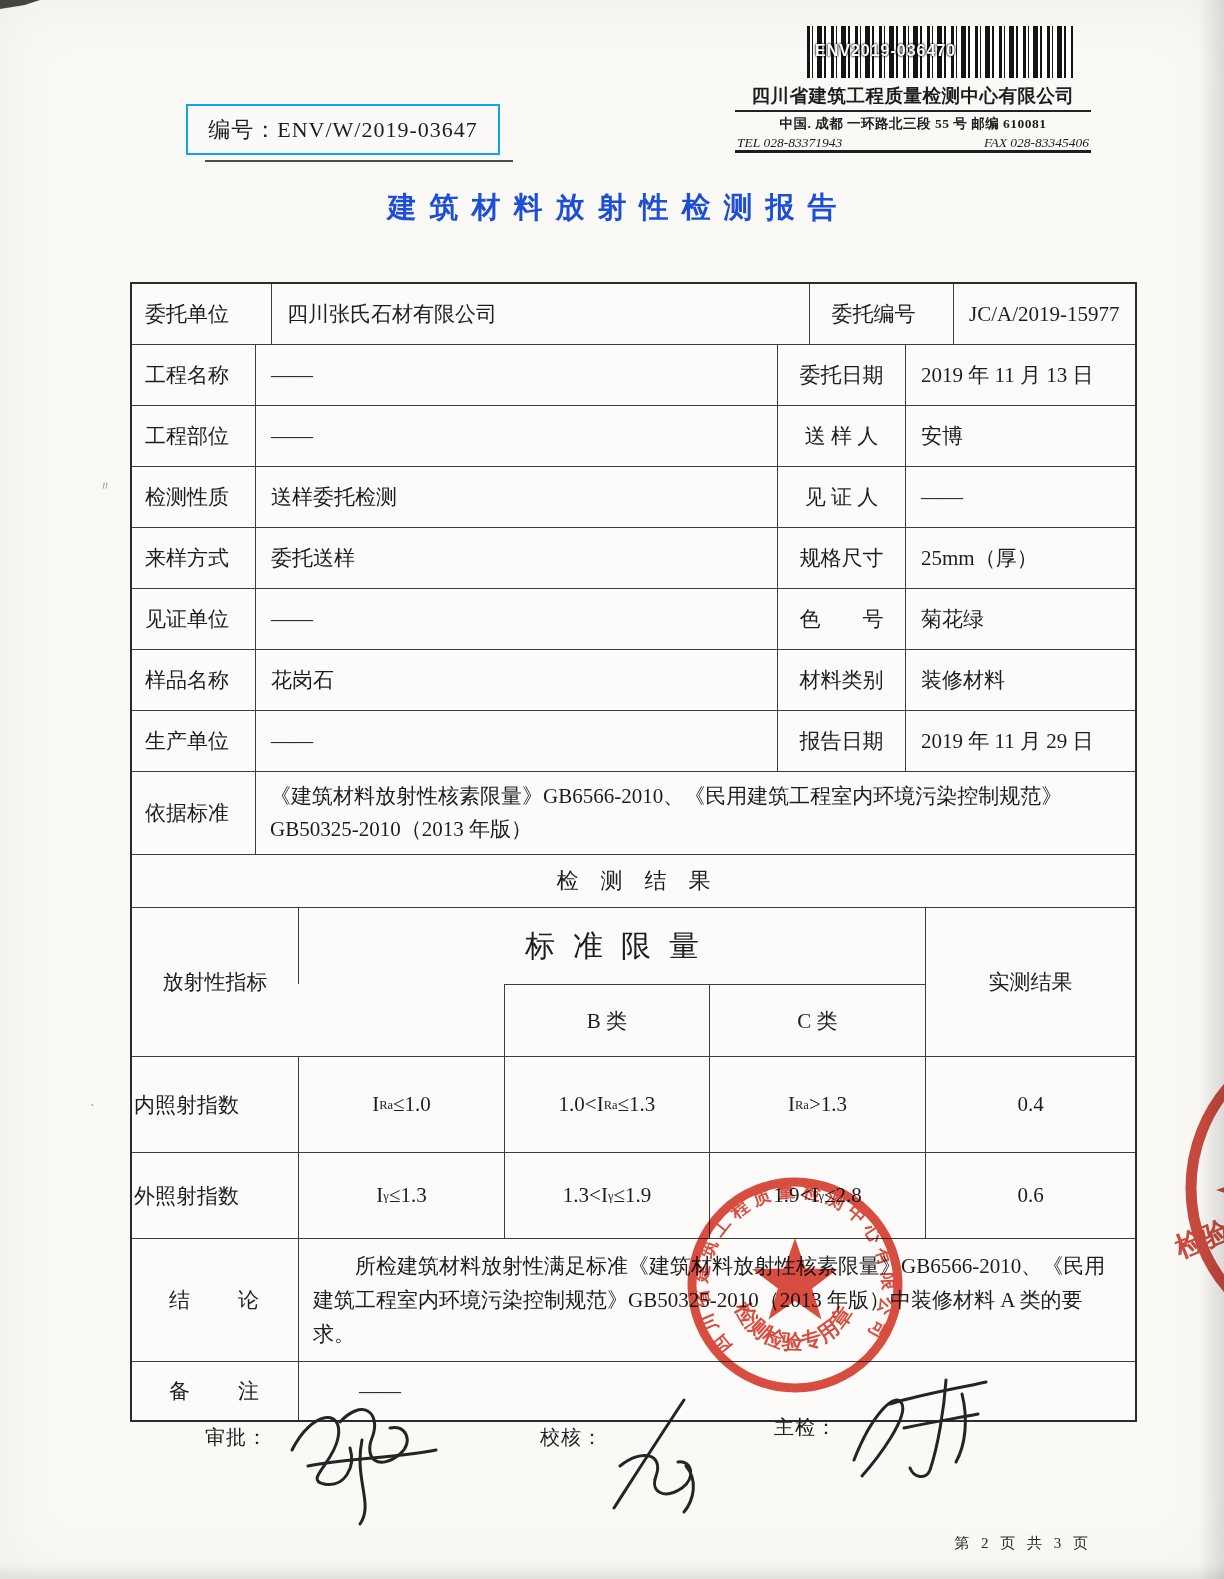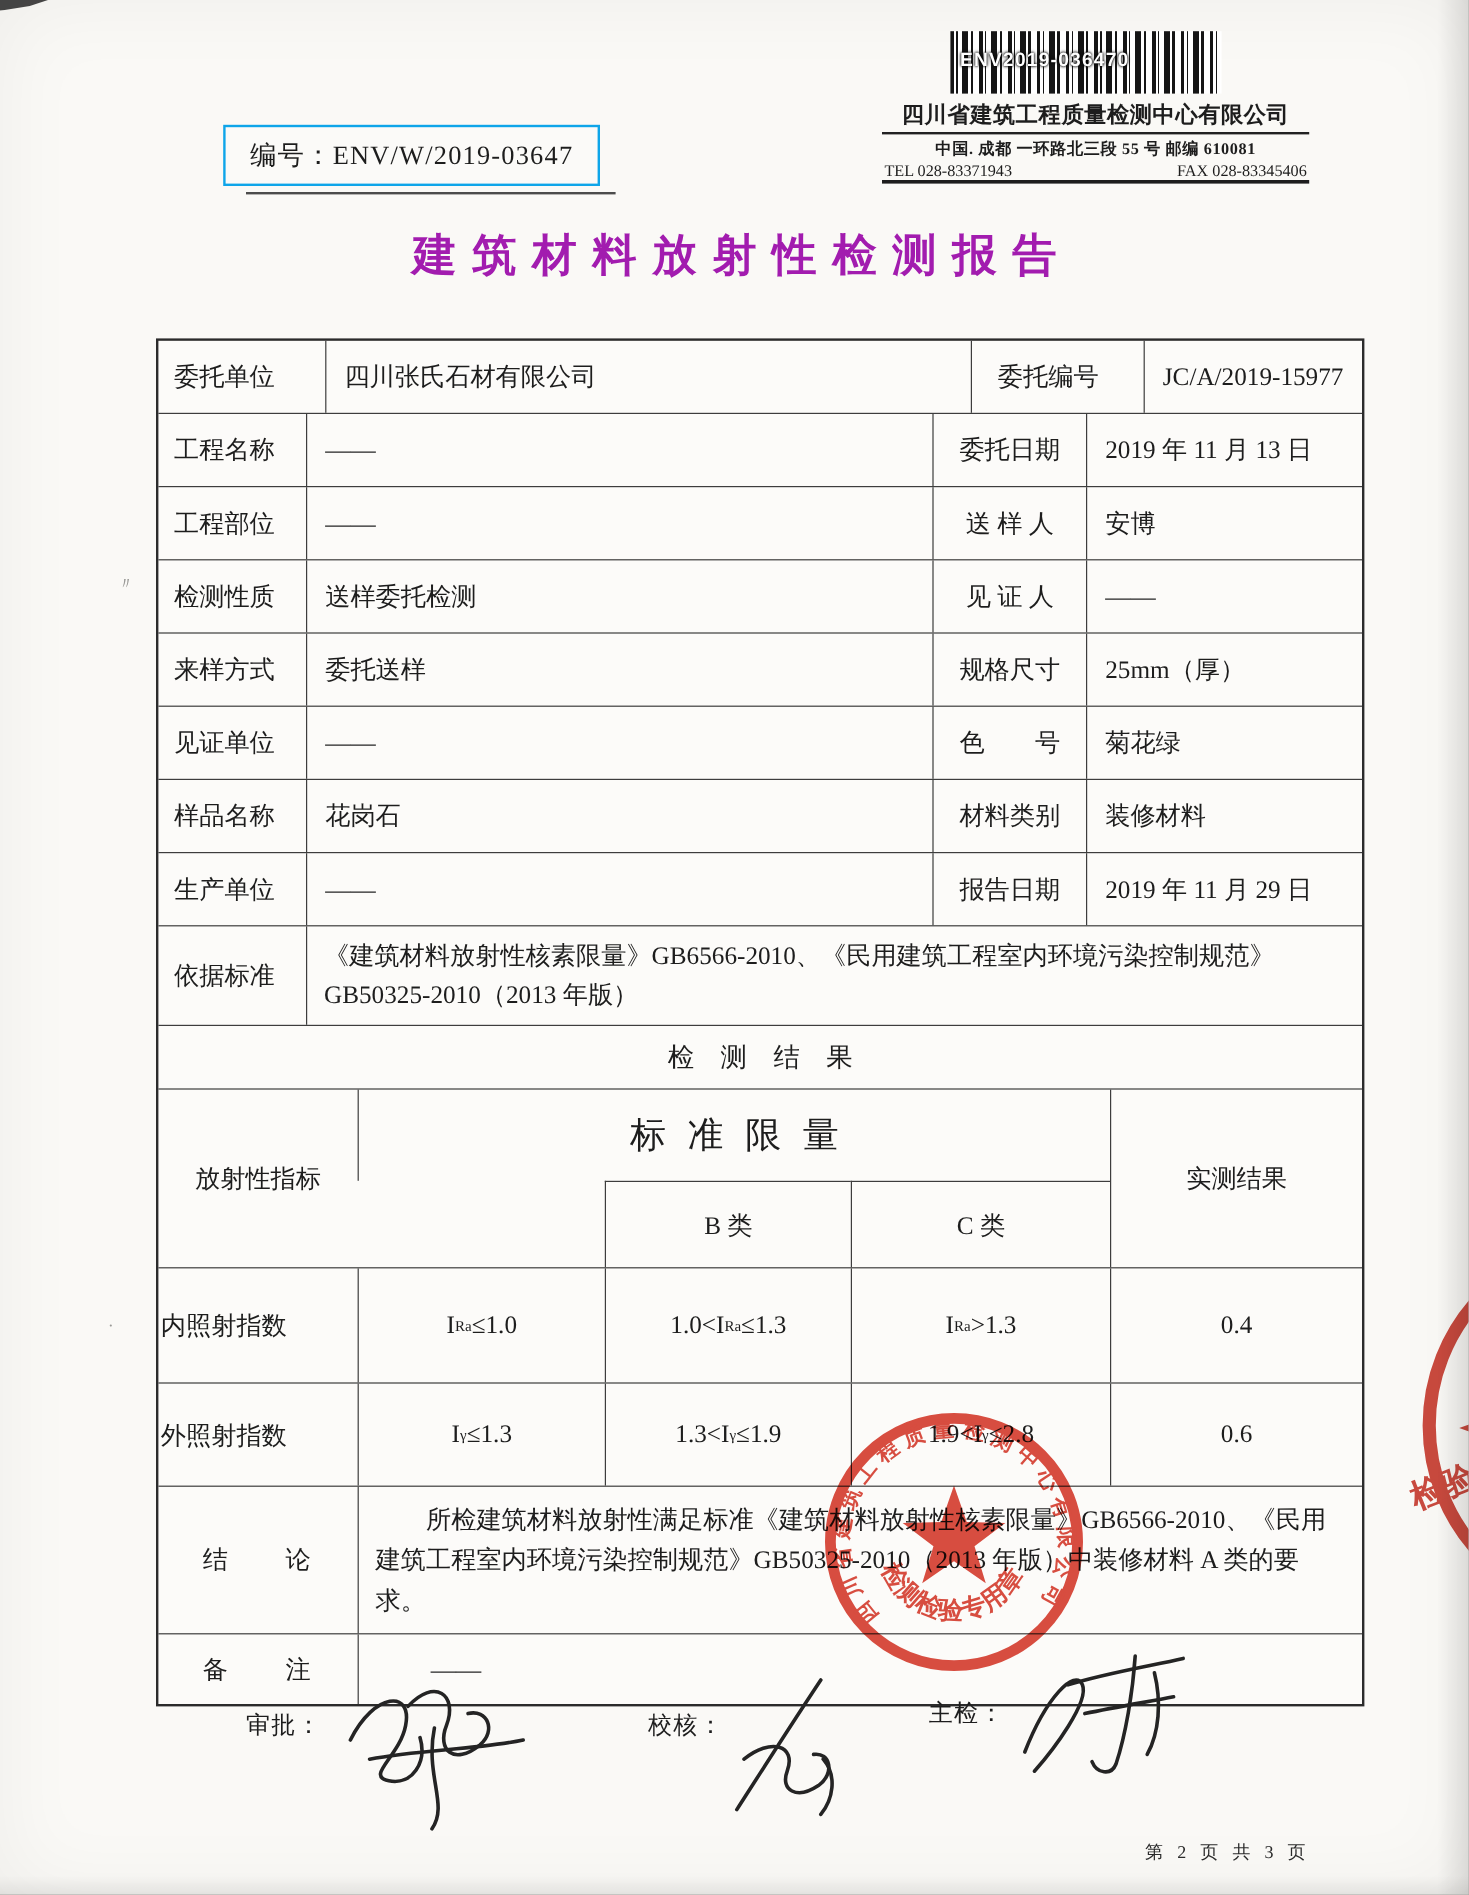--- a/index.html
+++ b/index.html
@@ -17,35 +17,36 @@
   .speck{position:absolute;color:#9a9a97;font-size:14px;}
 
   
   .report-no{position:absolute;left:186px;top:104px;width:310px;height:47px;
     border:2px solid #0ea5e9;display:flex;align-items:center;justify-content:center;
     font-size:22px;letter-spacing:1px;background:#fbfaf8;}
   .report-no-underline{position:absolute;left:205px;top:160px;width:308px;height:2px;background:#4c4c4c;}
 
   
   .letterhead{position:absolute;left:735px;top:26px;width:356px;text-align:center;}
-  .barcode{position:relative;margin-left:57px;width:226px;height:52px;
+  .barcode{position:relative;margin-left:72px;width:226px;height:52px;
     background:repeating-linear-gradient(90deg,#151515 0 3px,#fff 3px 5px,#151515 5px 6px,#fff 6px 10px,#151515 10px 15px,#fff 15px 17px,#151515 17px 19px,#fff 19px 24px);
+    padding-left:40px;
   }
   .barcode-text{position:absolute;left:8px;top:16px;width:100%;color:#fff;
     font-family:"Liberation Sans",sans-serif;font-weight:bold;font-size:16px;
     letter-spacing:1px;text-shadow:0 0 3px #000,0 0 2px #000;text-align:left;}
   .lh-company{margin-top:5px;font-size:18.5px;font-weight:bold;letter-spacing:.5px;
     border-bottom:2px solid #222;padding-bottom:2px;}
   .lh-addr{margin-top:3px;font-size:13.5px;font-weight:bold;letter-spacing:.5px;}
-  .lh-tel{margin-top:2px;font-size:13.5px;display:flex;justify-content:space-between;padding:0 2px;}
+  .lh-tel{margin-top:2px;font-size:13.5px;display:flex;justify-content:space-between;padding:0 2px;font-style:italic;}
   .lh-rule{position:absolute;left:0;top:124px;width:356px;height:2.5px;background:#1d1d1d;}
 
   
   .doc-title{position:absolute;left:0;top:188px;width:100%;text-align:center;
-    font-size:37px;font-weight:bold;letter-spacing:13px;text-indent:13px;color:#a21caf;}
+    font-size:29px;font-weight:bold;letter-spacing:13px;text-indent:13px;color:#1d4ed8;}
 
   
   .tbl{position:absolute;left:130px;top:282px;width:1007px;border:2.2px solid #2b2b2b;
     box-sizing:border-box;background:rgba(255,255,255,.35);}
   .row{display:grid;border-top:1.6px solid #3d3d3d;}
   .row:first-child{border-top:none;gap:16px;}
   .cell{display:flex;align-items:center;font-size:21px;box-sizing:border-box;min-width:0;}
   .bl{border-left:1.6px solid #3d3d3d;}
   .info-row{grid-template-columns:123px 522px 128px auto;height:60px;}
   .lbl{padding-left:13px;}

